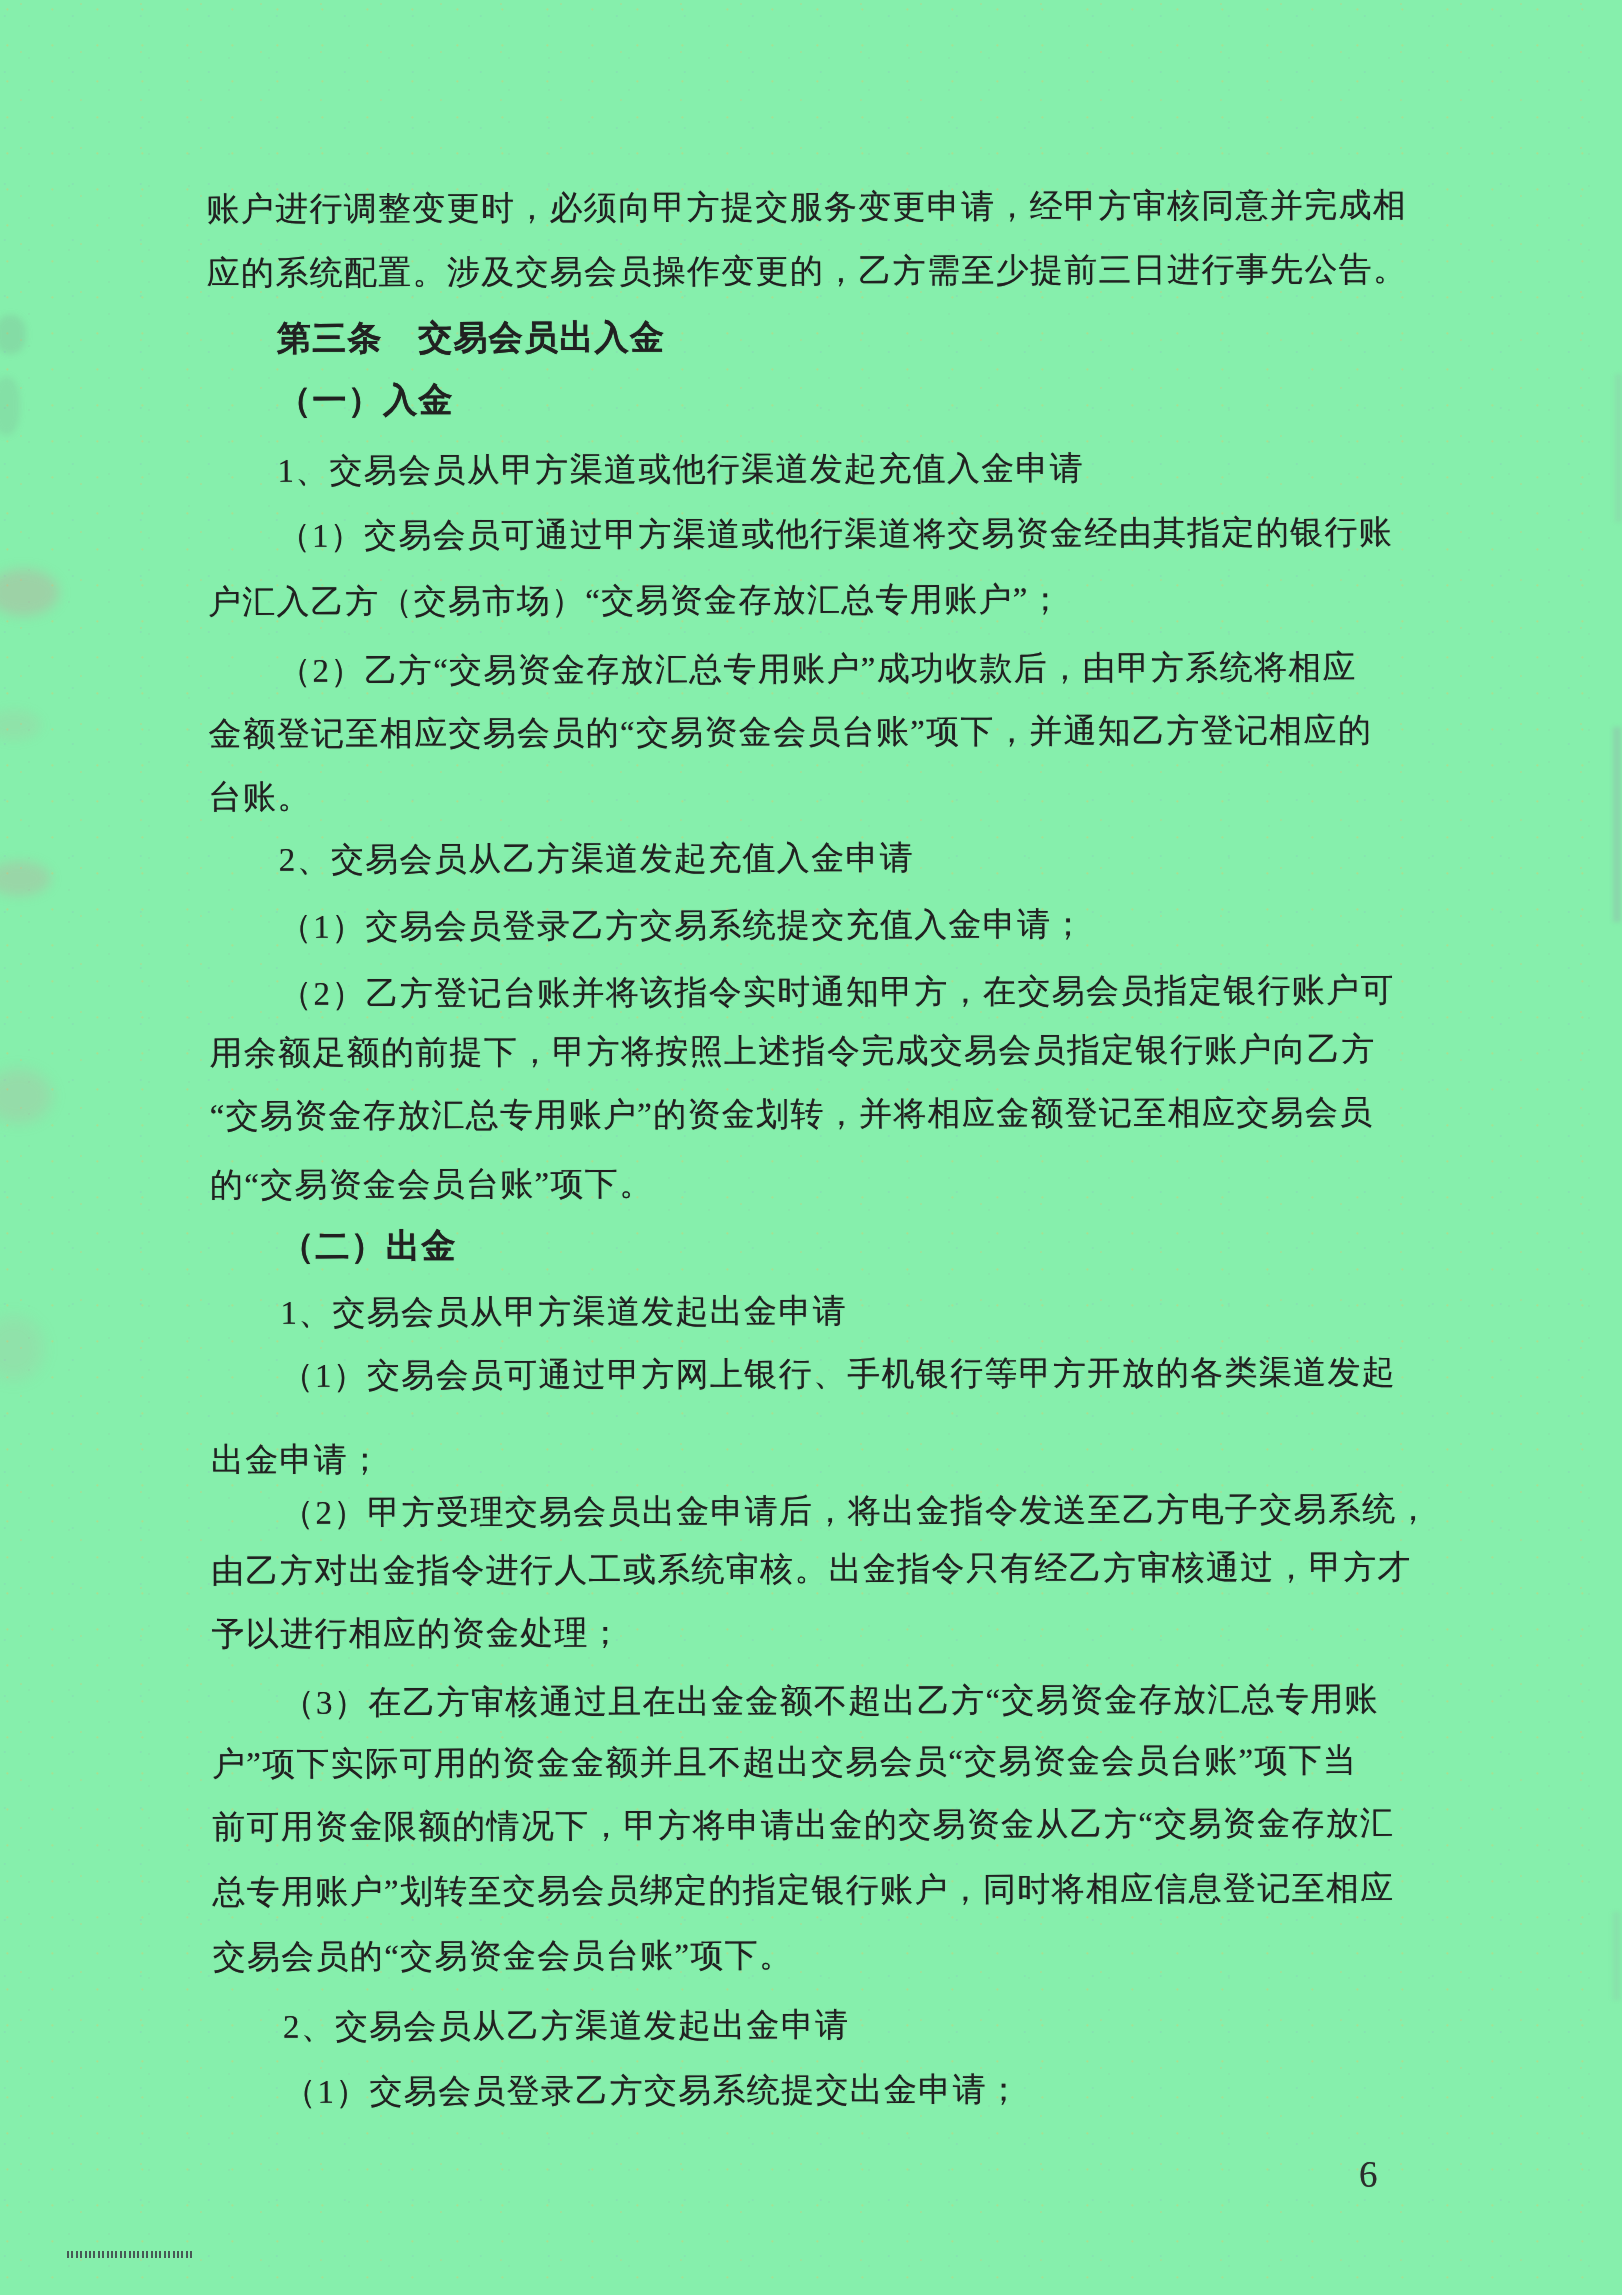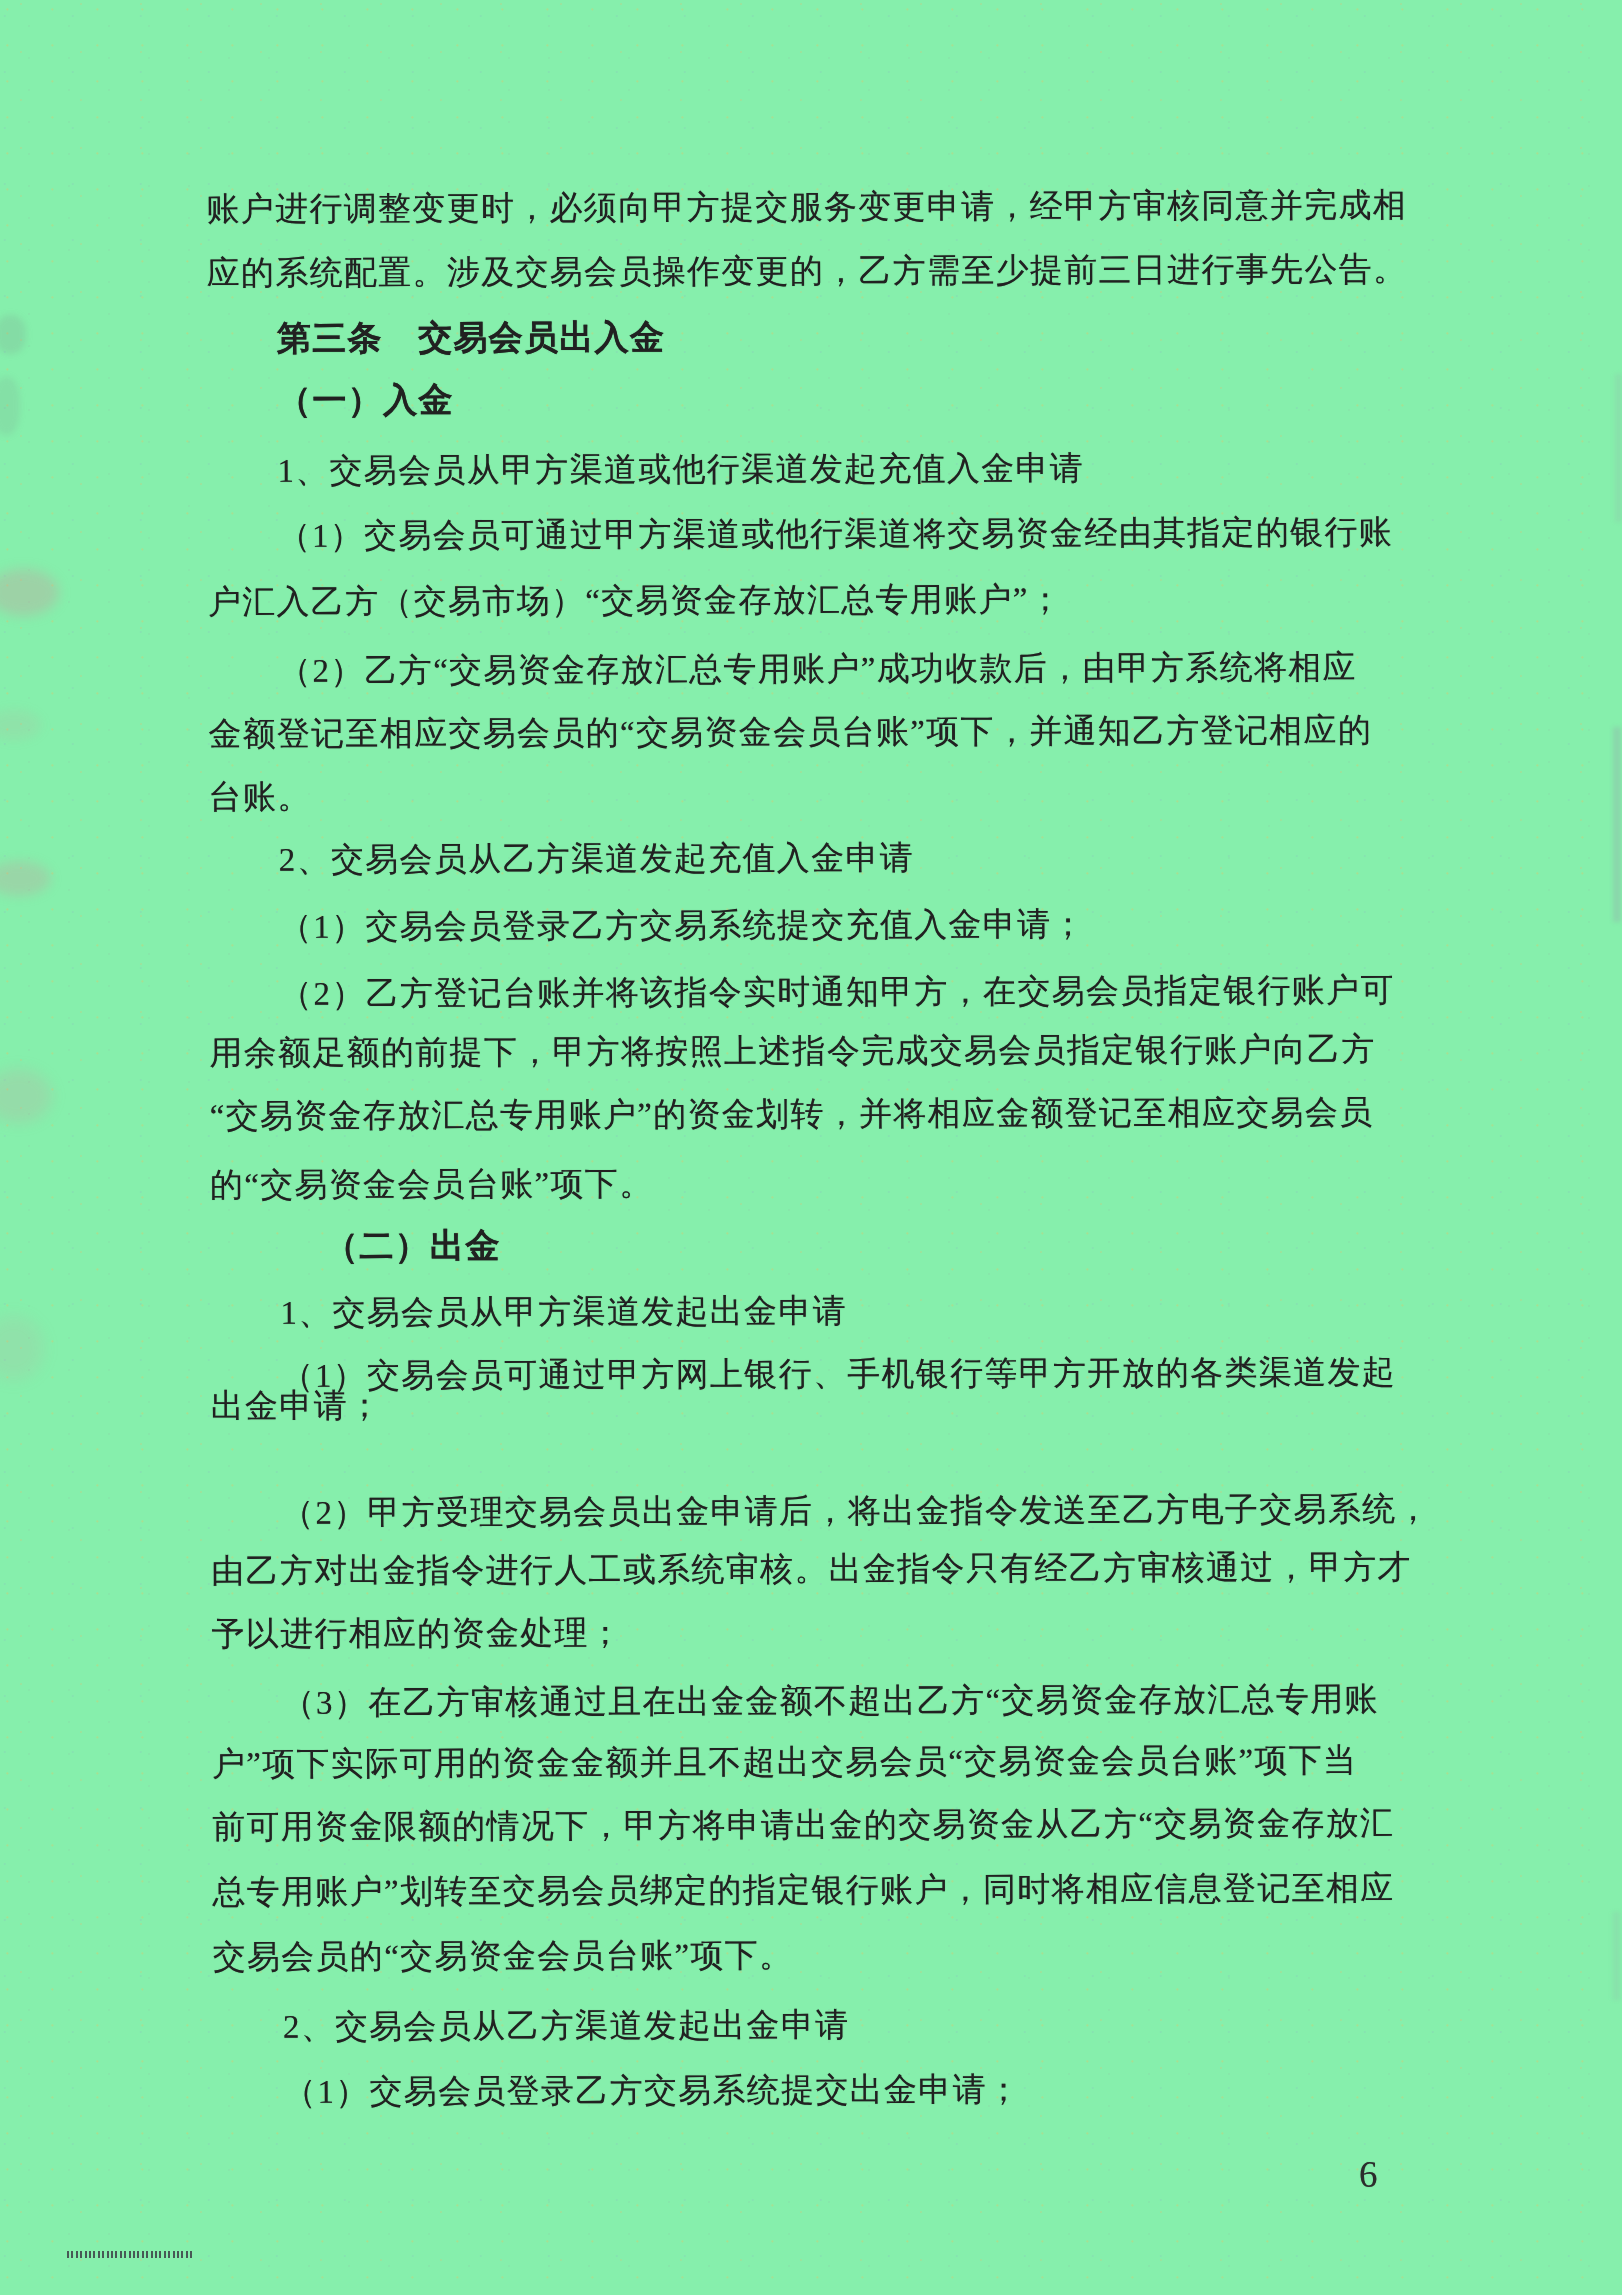--- a/index.html
+++ b/index.html
@@ -104,24 +104,24 @@
       <div class="line" style="top: 584px; left: 209px;">户汇入乙方（交易市场）“交易资金存放汇总专用账户”；</div>
       <div class="line" style="top: 653px; left: 279px;">（2）乙方“交易资金存放汇总专用账户”成功收款后，由甲方系统将相应</div>
       <div class="line" style="top: 716px; left: 209px;">金额登记至相应交易会员的“交易资金会员台账”项下，并通知乙方登记相应的</div>
       <div class="line" style="top: 779px; left: 209px;">台账。</div>
       <div class="line" style="top: 842px; left: 279px;">2、交易会员从乙方渠道发起充值入金申请</div>
       <div class="line" style="top: 909px; left: 279px;">（1）交易会员登录乙方交易系统提交充值入金申请；</div>
       <div class="line" style="top: 976px; left: 279px;">（2）乙方登记台账并将该指令实时通知甲方，在交易会员指定银行账户可</div>
       <div class="line" style="top: 1035px; left: 209px;">用余额足额的前提下，甲方将按照上述指令完成交易会员指定银行账户向乙方</div>
       <div class="line" style="top: 1098px; left: 209px;">“交易资金存放汇总专用账户”的资金划转，并将相应金额登记至相应交易会员</div>
       <div class="line" style="top: 1167px; left: 209px;">的“交易资金会员台账”项下。</div>
-      <div class="line bold" style="top: 1228px; left: 279px; margin-left: 44px;">（二）出金</div>
+      <div class="line bold" style="top: 1228px; left: 279px;">（二）出金</div>
       <div class="line" style="top: 1295px; left: 279px;">1、交易会员从甲方渠道发起出金申请</div>
       <div class="line" style="top: 1358px; left: 279px;">（1）交易会员可通过甲方网上银行、手机银行等甲方开放的各类渠道发起</div>
-      <div class="line" style="top: 1388px; left: 209px;">出金申请；</div>
+      <div class="line" style="top: 1442px; left: 209px;">出金申请；</div>
       <div class="line" style="top: 1495px; left: 279px;">（2）甲方受理交易会员出金申请后，将出金指令发送至乙方电子交易系统，</div>
       <div class="line" style="top: 1553px; left: 209px;">由乙方对出金指令进行人工或系统审核。出金指令只有经乙方审核通过，甲方才</div>
       <div class="line" style="top: 1616px; left: 209px;">予以进行相应的资金处理；</div>
       <div class="line" style="top: 1685px; left: 279px;">（3）在乙方审核通过且在出金金额不超出乙方“交易资金存放汇总专用账</div>
       <div class="line" style="top: 1746px; left: 209px;">户”项下实际可用的资金金额并且不超出交易会员“交易资金会员台账”项下当</div>
       <div class="line" style="top: 1809px; left: 209px;">前可用资金限额的情况下，甲方将申请出金的交易资金从乙方“交易资金存放汇</div>
       <div class="line" style="top: 1874px; left: 209px;">总专用账户”划转至交易会员绑定的指定银行账户，同时将相应信息登记至相应</div>
       <div class="line" style="top: 1939px; left: 209px;">交易会员的“交易资金会员台账”项下。</div>
       <div class="line" style="top: 2009px; left: 279px;">2、交易会员从乙方渠道发起出金申请</div>
       <div class="line" style="top: 2074px; left: 279px;">（1）交易会员登录乙方交易系统提交出金申请；</div>

